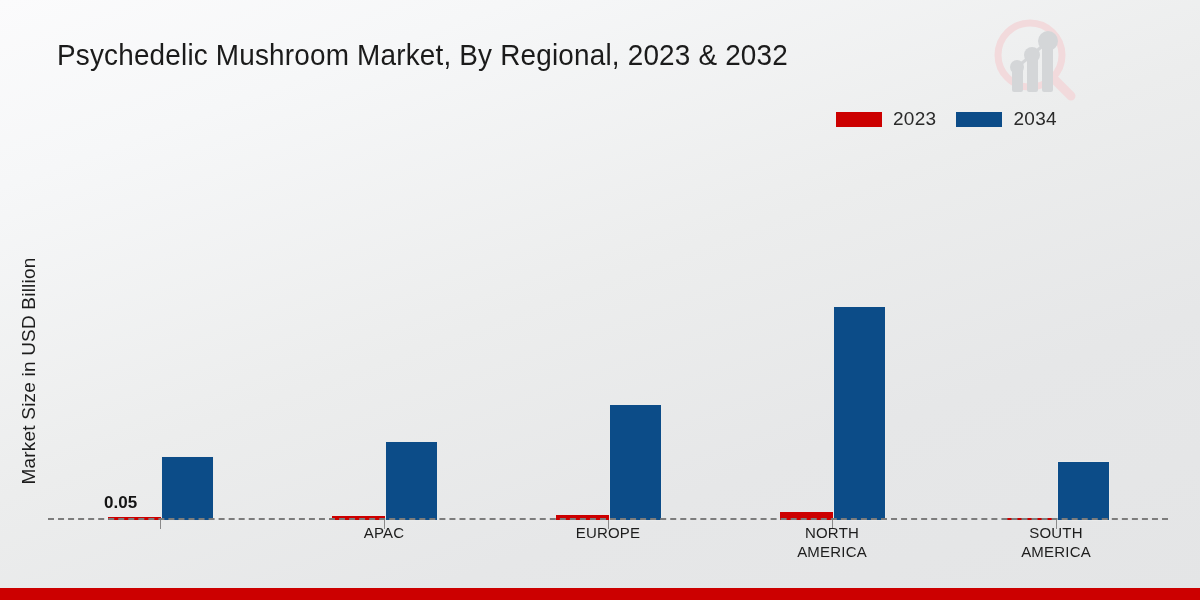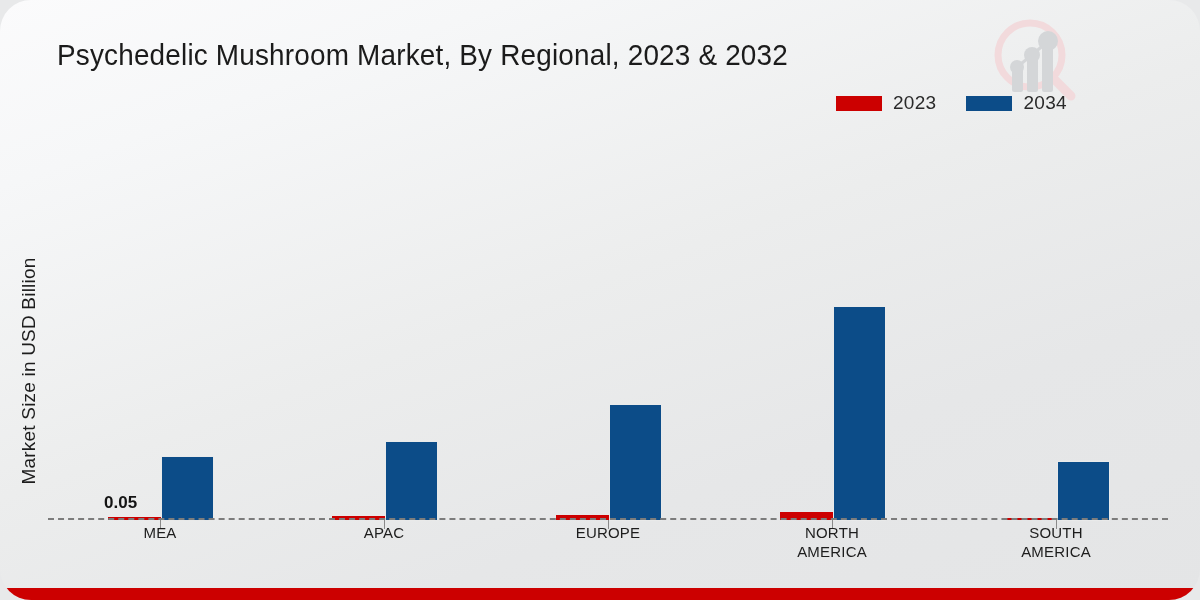--- a/index.html
+++ b/index.html
@@ -6,43 +6,42 @@
   body{
     width:1200px;height:600px;overflow:hidden;
     font-family:"Liberation Sans",sans-serif;
     background:#e8e9ea;
     position:relative;
   }
   #stage{
     position:absolute;inset:0;
     background:linear-gradient(160deg,#fbfbfc 0%,#f6f7f8 18%,#eceded 48%,#e6e7e8 72%,#e4e5e6 100%);
     overflow:hidden;
-    border-radius:31px;
   }
 
   
   .watermark{
     position:absolute;left:985px;top:12px;width:98px;height:98px;
     opacity:1;pointer-events:none;
   }
 
   
   .title{
     position:absolute;left:57px;top:34px;
     font-size:30px;line-height:42px;color:#1b1b1b;
     letter-spacing:.2px;
     font-family:"Liberation Sans Narrow","Liberation Sans",sans-serif;
     transform:scaleX(.93);transform-origin:left center;
     white-space:nowrap;
   }
 
   
   .legend{
-    position:absolute;left:836px;top:92px;
-    display:flex;align-items:center;gap:30px;
+    position:absolute;left:836px;top:108px;
+    display:flex;align-items:center;gap:20px;
   }
   .legend-item{display:flex;align-items:center;gap:11px;}
   .swatch{width:46px;height:15px;display:block;}
   .legend-label{
     font-size:19px;color:#2a2a2a;
     font-family:"Liberation Sans Narrow","Liberation Sans",sans-serif;
     letter-spacing:.3px;
   }
 
   
@@ -153,21 +152,20 @@
 
     <div class="groups">
 
       <div class="group">
         <div class="vlabel" style="left:56px;bottom:7px;">0.05</div>
         <div class="bars">
           <span class="bar bar-2023" style="width:54px;height:3px;"></span>
           <span class="bar bar-2032" style="width:51px;height:63px;"></span>
         </div>
         <span class="tick"></span>
-        <div class="cat">MEA</div>
       </div>
 
       <div class="group">
         <div class="bars">
           <span class="bar bar-2023" style="width:54px;height:4px;"></span>
           <span class="bar bar-2032" style="width:51px;height:78px;"></span>
         </div>
         <span class="tick"></span>
         <div class="cat">APAC</div>
       </div>

